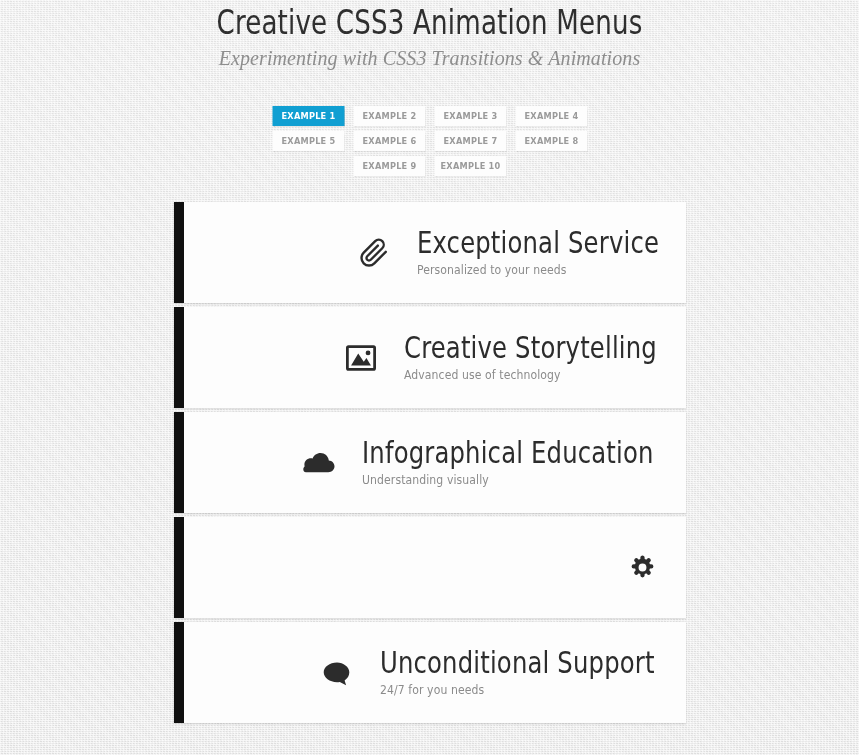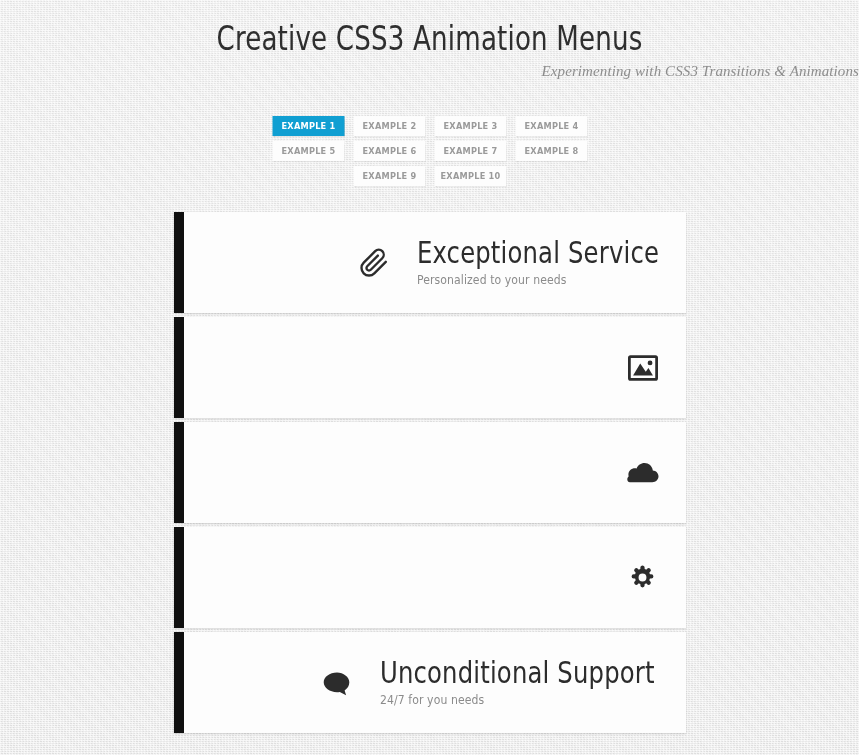--- a/index.html
+++ b/index.html
@@ -18,41 +18,40 @@
       repeating-linear-gradient(90deg, rgba(255,255,255,0.45) 0px, rgba(255,255,255,0.45) 1px, rgba(0,0,0,0.014) 1px, rgba(0,0,0,0.014) 3px),
       repeating-linear-gradient(45deg, rgba(0,0,0,0.010) 0px, rgba(0,0,0,0.010) 1px, rgba(255,255,255,0.30) 1px, rgba(255,255,255,0.30) 2px),
       linear-gradient(#ececec, #e8e8e8);
     color: #3a3a3a;
     -webkit-font-smoothing: antialiased;
   }
 
   
   .page-header {
     text-align: center;
-    padding-top: 20px;
+    padding-top: 4px;
   }
 
   .page-title {
     font-family: "DejaVu Sans Condensed", "Liberation Sans Narrow", "Liberation Sans", sans-serif;
     font-weight: 300;
     font-size: 33px;
     letter-spacing: 0.2px;
     color: #2f2f2f;
     line-height: 38px;
     transform: scaleX(0.88);
   }
 
   .page-subtitle {
     font-family: "Liberation Serif", "DejaVu Serif", serif;
     font-style: italic;
-    font-size: 15px;
+    font-size: 20px;
     color: #8d8d8d;
     margin-top: 5px;
     letter-spacing: 0.1px;
-    text-align: right;
   }
 
   
   .example-nav {
     width: 324px;
     margin: 36px auto 0;
     display: flex;
     flex-wrap: wrap;
     justify-content: center;
     gap: 5px 6px;
@@ -188,28 +187,36 @@
   </div>
 
   <div class="menu-item">
     <div class="menu-icon">
       <svg width="30" height="26" viewBox="0 0 26 22" fill="none">
         <rect x="1.2" y="1.2" width="23.6" height="19.6" rx="1" fill="none" stroke="currentColor" stroke-width="2.4"></rect>
         <path d="M4.4 17.4 L10.6 7.2 L15.4 14.2 L17.7 11.1 L21.6 17.4 Z" fill="currentColor"></path>
         <circle cx="19.1" cy="6.6" r="2.1" fill="currentColor"></circle>
       </svg>
     </div>
+    <div class="menu-text">
+      <div class="menu-heading">Creative Storytelling</div>
+      <div class="menu-sub">Advanced use of technology</div>
+    </div>
   </div>
 
   <div class="menu-item">
     <div class="menu-icon">
       <svg width="34" height="24" viewBox="0 0 34 24" fill="currentColor">
         <path d="M8.2 21.2h18.1c3.6 0 6.2-2.6 6.2-5.9 0-3.2-2.5-5.8-5.7-5.9-.5-4.2-4-7.4-8.3-7.4-3.6 0-6.7 2.3-7.9 5.5-.5-.2-1-.3-1.6-.3C5.3 7.2 2.4 9.9 2.4 13.4c0 .6.1 1.2.3 1.8-.9.9-1.4 2-1.4 3.2 0 1.5 1.1 2.8 2.6 2.8h4.3z"></path>
       </svg>
     </div>
+    <div class="menu-text">
+      <div class="menu-heading">Infographical Education</div>
+      <div class="menu-sub">Understanding visually</div>
+    </div>
   </div>
 
   <div class="menu-item">
     <div class="menu-icon">
       <svg width="27" height="27" viewBox="0 0 24 24" fill="currentColor">
         <path d="M12 1.4c-1.05 0-1.9.85-1.9 1.9v1.2c-.5.15-.97.35-1.4.6l-.85-.85a1.9 1.9 0 1 0-2.69 2.69l.85.85c-.25.43-.45.9-.6 1.4H4.2a1.9 1.9 0 1 0 0 3.8h1.21c.15.5.35.97.6 1.4l-.85.85a1.9 1.9 0 1 0 2.69 2.69l.85-.85c.43.25.9.45 1.4.6v1.21a1.9 1.9 0 1 0 3.8 0v-1.21c.5-.15.97-.35 1.4-.6l.85.85a1.9 1.9 0 1 0 2.69-2.69l-.85-.85c.25-.43.45-.9.6-1.4h1.21a1.9 1.9 0 1 0 0-3.8h-1.21c-.15-.5-.35-.97-.6-1.4l.85-.85a1.9 1.9 0 1 0-2.69-2.69l-.85.85c-.43-.25-.9-.45-1.4-.6V3.3c0-1.05-.85-1.9-1.9-1.9zm0 7.1a3.5 3.5 0 1 1 0 7 3.5 3.5 0 0 1 0-7z"></path>
       </svg>
     </div>
   </div>
 

